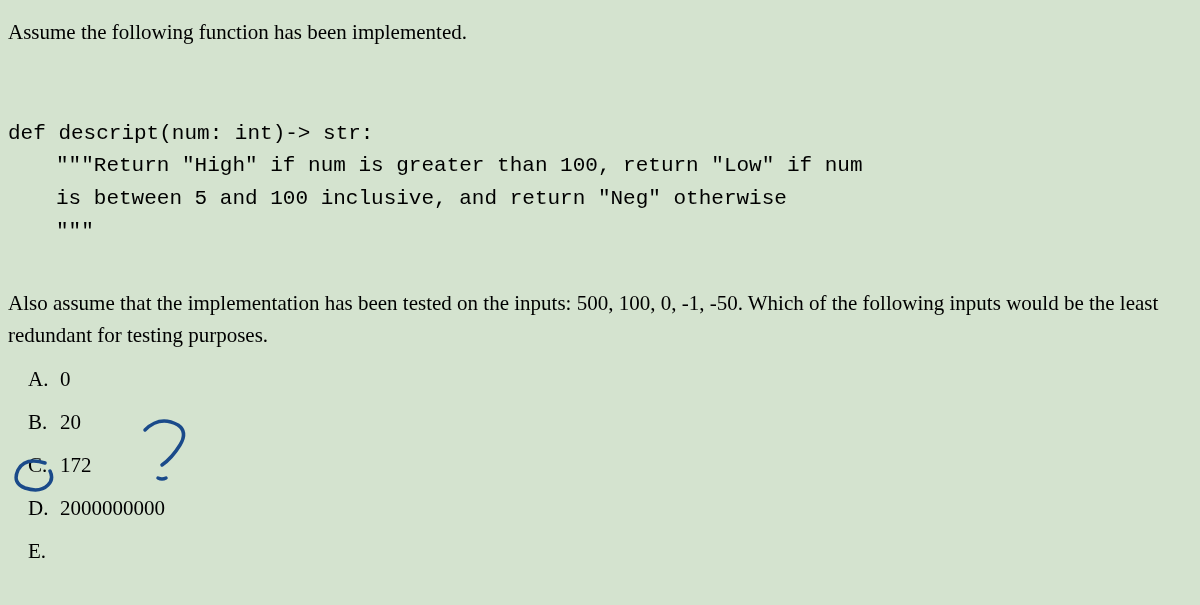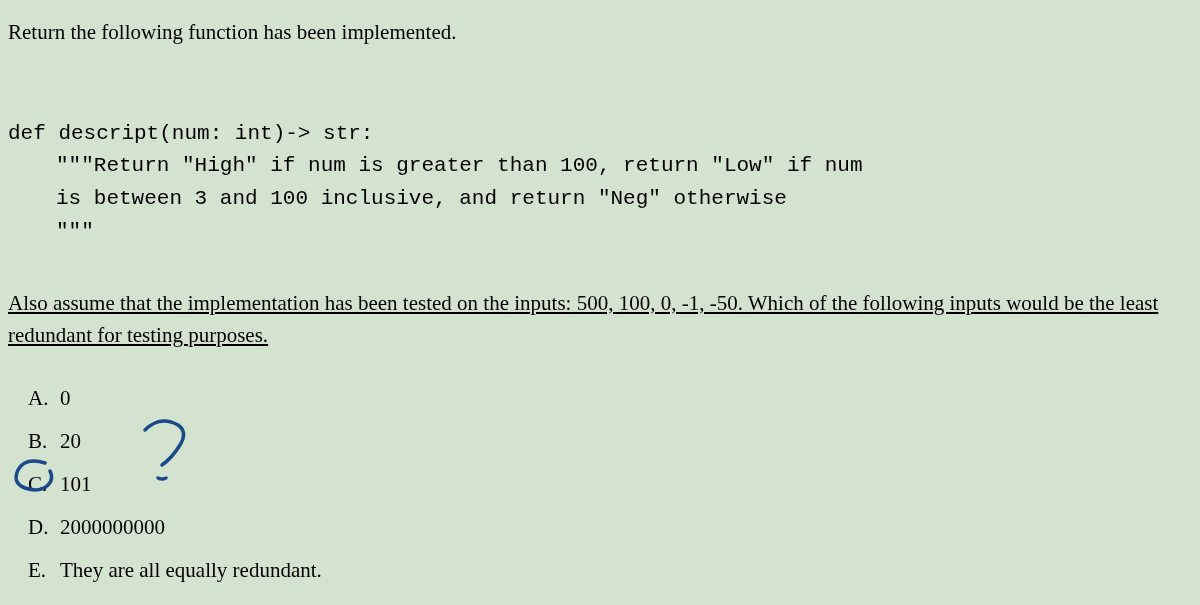--- a/index.html
+++ b/index.html
@@ -27,22 +27,21 @@
     font-size: 21px;
     line-height: 1.55;
     white-space: pre;
     margin-bottom: 40px;
   }
   .code-indent {
     padding-left: 48px;
   }
   .followup {
     line-height: 1.5;
-    margin-bottom: 35px;
-    text-decoration: underline;
+    margin-bottom: 16px;
   }
   .options {
     padding-left: 20px;
   }
   .option-row {
     display: flex;
     align-items: baseline;
     margin-bottom: 18px;
     position: relative;
   }
@@ -72,51 +71,50 @@
     height: 80px;
   }
   .question-annotation svg {
     width: 100%;
     height: 100%;
   }
 </style>
 </head>
 <body>
 
-<div class="intro">Return the following function has been implemented.</div>
+<div class="intro">Assume the following function has been implemented.</div>
 
 <div class="code-block">
 <span>def descript(num: int)-&gt; str:</span>
 <span class="code-indent">"""Return "High" if num is greater than 100, return "Low" if num</span>
-<span class="code-indent">is between 3 and 100 inclusive, and return "Neg" otherwise</span>
+<span class="code-indent">is between 5 and 100 inclusive, and return "Neg" otherwise</span>
 <span class="code-indent">"""</span>
 </div>
 
 <div class="followup">Also assume that the implementation has been tested on the inputs: 500, 100, 0, -1, -50.  Which of the following inputs would be the least redundant for testing purposes.</div>
 
 <div class="options">
   <div class="option-row">
     <span class="option-letter">A.</span>
     <span class="option-value">0</span>
   </div>
   <div class="option-row">
     <span class="option-letter">B.</span>
     <span class="option-value">20</span>
   </div>
   <div class="option-row">
     <span class="option-letter">C.</span>
-    <span class="option-value">101</span>
+    <span class="option-value">172</span>
   </div>
   <div class="option-row">
     <span class="option-letter">D.</span>
     <span class="option-value">2000000000</span>
   </div>
   <div class="option-row">
     <span class="option-letter">E.</span>
-    <span class="option-value">They are all equally redundant.</span>
   </div>
 </div>
 
 <div class="circle-annotation">
   <svg viewBox="0 0 50 40">
     <path d="M 35 8 Q 15 2 8 15 Q 2 28 15 33 Q 30 38 38 30 Q 44 24 40 16" stroke="#1a4a8a" stroke-width="3.5" fill="none" stroke-linecap="round" stroke-linejoin="round"></path>
   </svg>
 </div>
 
 <div class="question-annotation">

